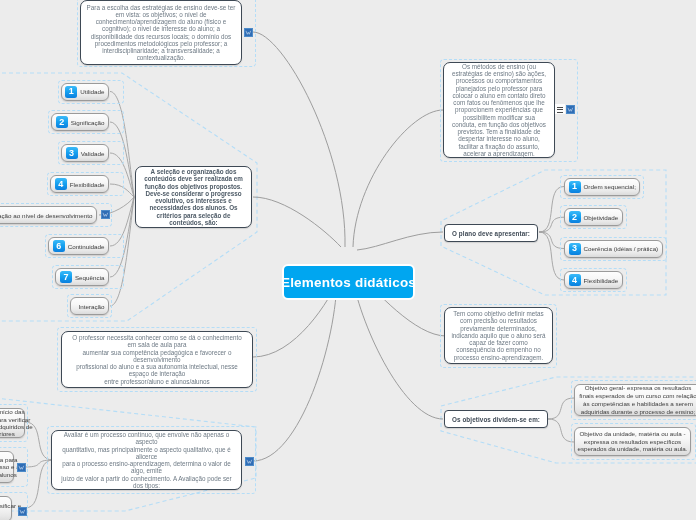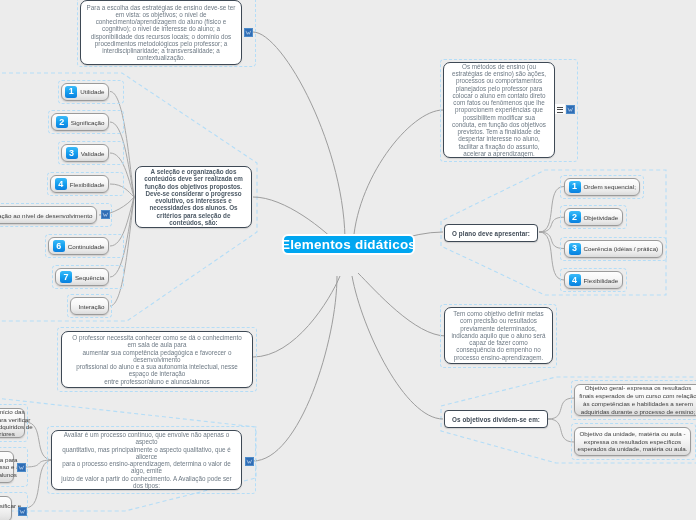--- a/index.html
+++ b/index.html
@@ -75,21 +75,21 @@
         <path d="M539 232 C 558.75 232, 544.25 248.5, 564 248.5"></path>
         <path d="M539 232 C 558.75 232, 544.25 280, 564 280"></path>
         <path d="M548 419 C 568.3 419, 553.7 398, 574 398"></path>
         <path d="M548 419 C 568.3 419, 553.7 442, 574 442"></path>
         <path d="M53 460 C 31.599999999999998 460, 46.400000000000006 422, 25 422"></path>
         <path d="M53 460 C 31.599999999999998 460, 46.400000000000006 467, 25 467"></path>
         <path d="M53 460 C 31.599999999999998 460, 46.400000000000006 508, 25 508"></path>
       </g>
   </svg>
 
-  <div class="n central" style="left:282px;top:234px;width:133px;height:21px;">
+  <div class="n central" style="left:282px;top:264px;width:133px;height:36px;">
     <span>Elementos didáticos</span>
   </div>
 
   <div class="sel" style="left:77px;top:-3px;width:179px;height:70px;"></div>
   <div class="n note" style="left:80px;top:0px;width:162px;height:65px;">
     <span>Para a escolha das estratégias de ensino deve-se ter em vista: os objetivos; o nível de conhecimento/aprendizagem do aluno (físico e cognitivo); o nível de interesse do aluno; a disponibilidade dos recursos locais; o domínio dos procedimentos metodológicos pelo professor; a interdisciplinaridade; a transversalidade; a contextualização.</span>
   </div>
   <div class="ic ic-w" style="left:244px;top:28px;width:9px;height:9px;">
     <svg viewBox="0 0 9 9" width="9" height="9">
       <path d="M1.2 2.3 L3 6.8 L4.25 4.2 L5.5 6.8 L7.3 2.3" fill="none" stroke="#cfe1f4" stroke-width="0.8" stroke-linejoin="miter" stroke-linecap="butt"></path>

